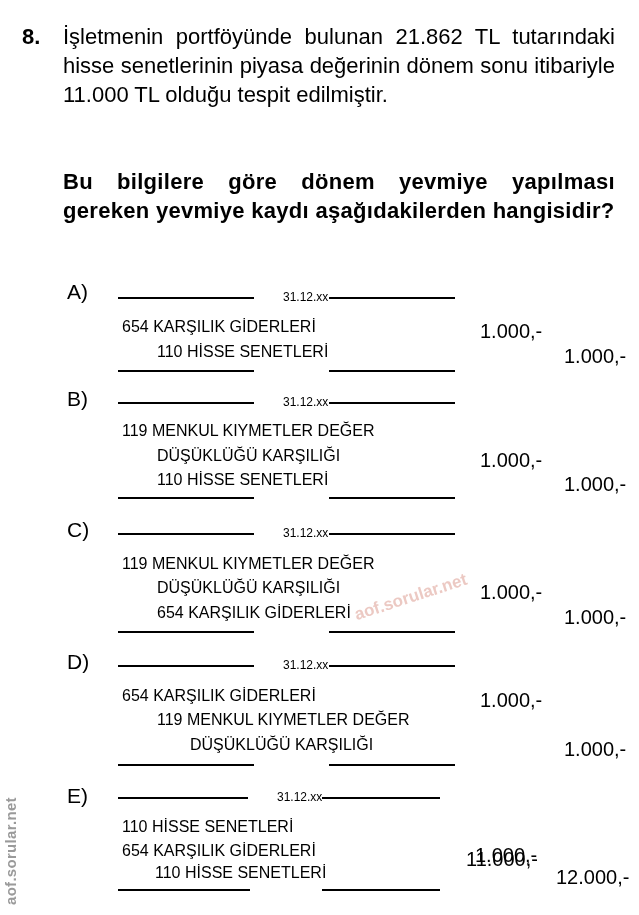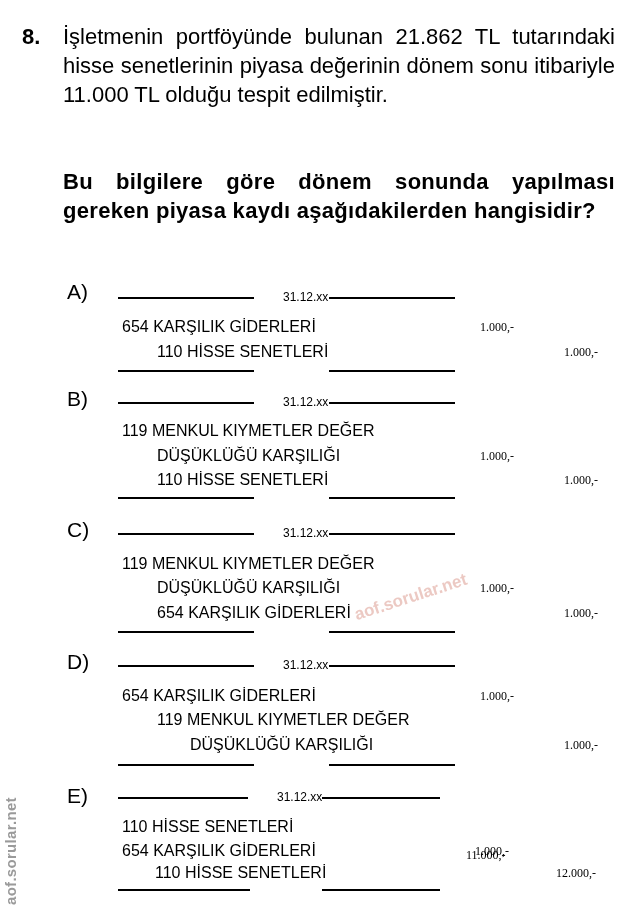--- a/index.html
+++ b/index.html
@@ -8,32 +8,32 @@
   .qnum { position:absolute; left:22px; top:24px; font-size:22px; font-weight:bold; }
   .stem { position:absolute; left:63px; top:22px; width:552px; font-size:22px; line-height:29px;
           text-align:justify; text-align-last:left; }
   .ask { position:absolute; left:63px; top:167px; width:552px; font-size:22px; line-height:29px;
          font-weight:bold; text-align:justify; text-align-last:left; letter-spacing:0.3px; }
   .opt { position:absolute; left:0; width:639px; }
   .letter { position:absolute; left:67px; font-size:21px; }
   .hline { position:absolute; height:2px; background:#000; }
   .date { position:absolute; font-size:12px; line-height:16px;margin-left:27px; }
   .row { position:absolute; font-size:16px; white-space:nowrap; }
-  .amt { position:absolute; font-size:12px; white-space:nowrap;font-family:Liberation Serif, serif; }
+  .amt { position:absolute; font-size:20px; white-space:nowrap; }
   .wm-side { position:absolute; left:2px; top:905px; transform:rotate(-90deg); transform-origin:left top;
              font-size:15px; font-weight:bold; color:#9a9a9a; letter-spacing:0.3px; white-space:nowrap; }
   .wm-mid { position:absolute; left:352px; top:606px; transform:rotate(-18deg); transform-origin:left top;
             font-size:17px; font-weight:bold; color:#e6b8b0; opacity:0.75; white-space:nowrap; }
 </style>
 </head>
 <body>
 
 <div class="qnum">8.</div>
 <div class="stem">İşletmenin portföyünde bulunan 21.862 TL tutarındaki hisse senetlerinin piyasa değerinin dönem sonu itibariyle 11.000 TL olduğu tespit edilmiştir.</div>
-<div class="ask">Bu bilgilere göre dönem sonunda yapılması gereken piyasa kaydı aşağıdakilerden hangisidir?</div>
+<div class="ask">Bu bilgilere göre dönem yevmiye yapılması gereken yevmiye kaydı aşağıdakilerden hangisidir?</div>
 
 <div class="opt" style="top:0;">
   <div class="letter" style="top:280px;">A)</div>
   <div class="hline" style="left:118px; top:297px; width:136px;"></div>
   <div class="date" style="left:256px; top:289px;">31.12.xx</div>
   <div class="hline" style="left:329px; top:297px; width:126px;"></div>
   <div class="row" style="left:122px; top:318px;">654 KARŞILIK GİDERLERİ</div>
   <div class="amt" style="left:480px; top:320px;">1.000,-</div>
   <div class="row" style="left:157px; top:343px;">110 HİSSE SENETLERİ</div>
   <div class="amt" style="left:564px; top:345px;">1.000,-</div>

